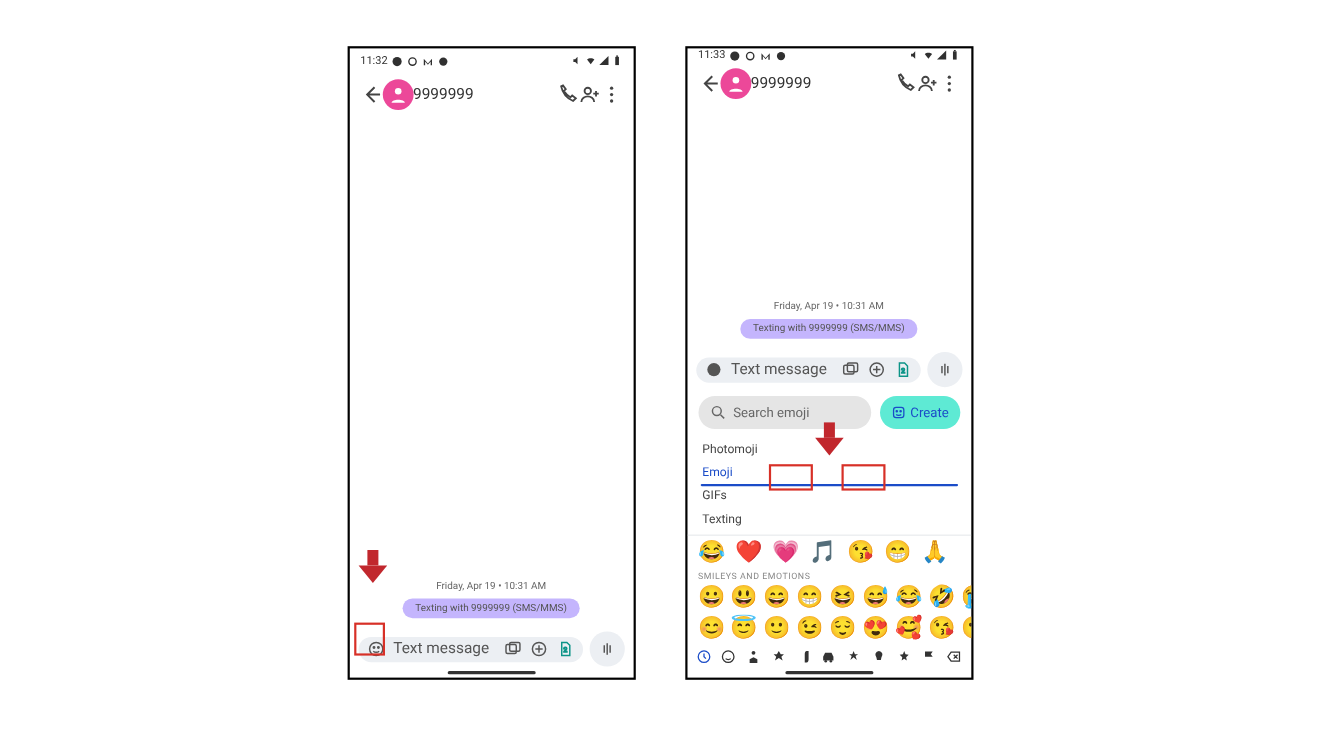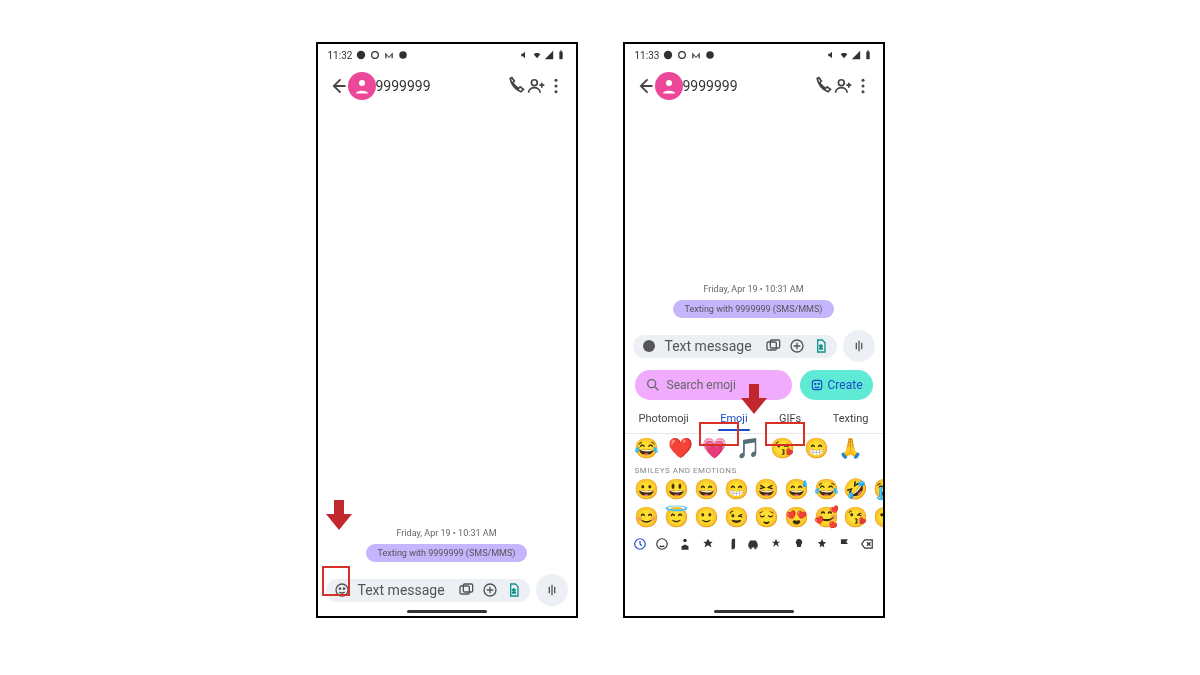--- a/index.html
+++ b/index.html
@@ -28,21 +28,21 @@
   }
   .statusbar {
     height: 22px;
     display: flex;
     align-items: center;
     justify-content: space-between;
     padding: 0 10px;
     font-size: 10px;
     color: #303030;
   }
-  .sb-left { display: flex; align-items: center; gap: 4px; }
+  .sb-left { display: flex; align-items: flex-end; gap: 4px; }
   .sb-right { display: flex; align-items: center; gap: 2px; }
   .sb-ico { width: 10px; height: 10px; display: inline-block; }
   .header {
     display: flex;
     align-items: center;
     padding: 6px 10px;
   }
   .avatar {
     width: 28px; height: 28px;
     border-radius: 50%;
@@ -92,33 +92,34 @@
     position: absolute; width: 26px; height: 34px;
     display: flex; flex-direction: column; align-items: center;
   }
   .arrow .shaft { width: 10px; height: 14px; background: #c1272d; }
   .arrow .head { width: 0; height: 0; border-left: 13px solid transparent; border-right: 13px solid transparent; border-top: 16px solid #c1272d; }
   .homebar { position: absolute; bottom: 3px; left: 50%; transform: translateX(-50%); width: 80px; height: 3px; background: #333; border-radius: 2px; }
 
   
   .search-row { display: flex; align-items: center; gap: 8px; padding: 4px 10px; }
   .search-pill {
-    flex: 1; background: #f0abfc; border-radius: 18px; height: 30px;
+    flex: 1; background: #e5e5e5; border-radius: 18px; height: 30px;
     display: flex; align-items: center; padding: 0 10px; gap: 6px;
     font-size: 12px; color: #666;
   }
   .create-btn {
     background: #5eead4; border-radius: 18px; height: 30px;
     display: flex; align-items: center; padding: 0 10px; gap: 4px;
     font-size: 12px; color: #1b4cc8;
   }
   .tabs-row {
-    display: flex; justify-content: space-between; padding: 6px 10px 2px 10px;
+    display: flex; justify-content: flex-end; padding: 6px 10px 2px 10px;
     font-size: 11px; color: #444;
     border-bottom: 1px solid #e6e8ec;
+    flex-direction: column;
   }
   .tab { position: relative; padding: 2px 4px 6px 4px; }
   .tab.active { color: #1b4cc8; }
   .tab.active::after {
     content: ""; position: absolute; left: 2px; right: 2px; bottom: 0;
     height: 2px; background: #1b4cc8; border-radius: 2px;
   }
   .section-label { font-size: 8px; letter-spacing: 0.5px; color: #888; padding: 4px 10px 0 10px; }
   .emoji-row { display: flex; gap: 9px; padding: 2px 10px; font-size: 20px; }
   .emoji-row.small { gap: 5px; font-size: 20px;}

